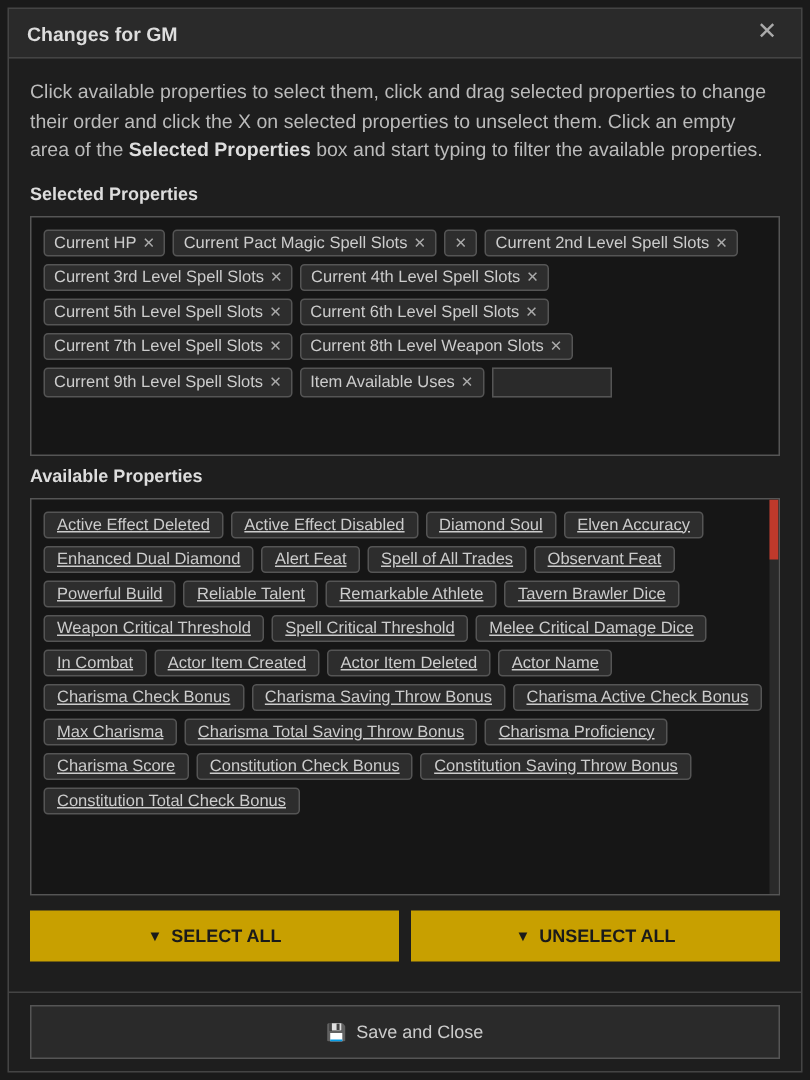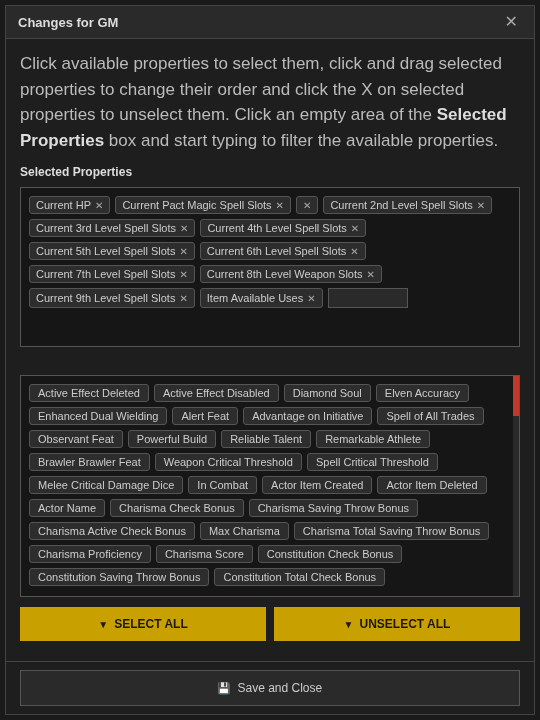--- a/index.html
+++ b/index.html
@@ -45,40 +45,40 @@
       padding: 0 4px;
       line-height: 1;
     }
     .modal-body {
       padding: 12px 14px;
       flex: 1;
       display: flex;
       flex-direction: column;
     }
     .instructions {
-      font-size: 17px;
+      font-size: 13px;
       color: #bbb;
       margin-bottom: 12px;
       line-height: 1.5;
     }
     .instructions strong {
       color: #ddd;
     }
     .section-label {
       color: #ddd;
       font-size: 12px;
       font-weight: bold;
       margin-bottom: 8px;
     }
     .selected-properties-box {
       border: 1px solid #555;
       background: #161616;
       padding: 8px;
       min-height: 160px;
-      margin-bottom: 28px;
+      margin-bottom: 6px;
       display: flex;
       flex-wrap: wrap;
       gap: 5px;
       align-content: flex-start;
     }
     .tag {
       display: inline-flex;
       align-items: center;
       background: #2d2d2d;
       border: 1px solid #555;
@@ -119,20 +119,21 @@
       display: inline-flex;
       align-items: center;
       background: #2d2d2d;
       border: 1px solid #555;
       border-radius: 3px;
       padding: 2px 8px;
       font-size: 11px;
       color: #ccc;
       cursor: pointer;
       white-space: nowrap;
+      text-decoration: underline;
     }
     .scrollbar-indicator {
       position: absolute;
       right: 0;
       top: 0;
       width: 6px;
       height: 100%;
       background: #2a2a2a;
     }
     .scrollbar-thumb {
@@ -244,35 +245,35 @@
           <span>Current 9th Level Spell Slots</span>
           <span class="tag-x">✕</span>
         </span>
         <span class="tag">
           <span>Item Available Uses</span>
           <span class="tag-x">✕</span>
         </span>
         <input class="filter-input" type="text" placeholder="" style="">
     </div>
 
+    <div class="section-label">Available Properties</div>
     <div class="available-properties-box">
 
       <span class="avail-tag">Active Effect Deleted</span>
         <span class="avail-tag">Active Effect Disabled</span>
         <span class="avail-tag">Diamond Soul</span>
         <span class="avail-tag">Elven Accuracy</span>
-        <span class="avail-tag">Enhanced Dual Wielding</span>
+        <span class="avail-tag">Enhanced Dual Diamond</span>
         <span class="avail-tag">Alert Feat</span>
-        <span class="avail-tag">Advantage on Initiative</span>
         <span class="avail-tag">Spell of All Trades</span>
         <span class="avail-tag">Observant Feat</span>
         <span class="avail-tag">Powerful Build</span>
         <span class="avail-tag">Reliable Talent</span>
         <span class="avail-tag">Remarkable Athlete</span>
-        <span class="avail-tag">Brawler Brawler Feat</span>
+        <span class="avail-tag">Tavern Brawler Dice</span>
         <span class="avail-tag">Weapon Critical Threshold</span>
         <span class="avail-tag">Spell Critical Threshold</span>
         <span class="avail-tag">Melee Critical Damage Dice</span>
         <span class="avail-tag">In Combat</span>
         <span class="avail-tag">Actor Item Created</span>
         <span class="avail-tag">Actor Item Deleted</span>
         <span class="avail-tag">Actor Name</span>
         <span class="avail-tag">Charisma Check Bonus</span>
         <span class="avail-tag">Charisma Saving Throw Bonus</span>
         <span class="avail-tag">Charisma Active Check Bonus</span>

